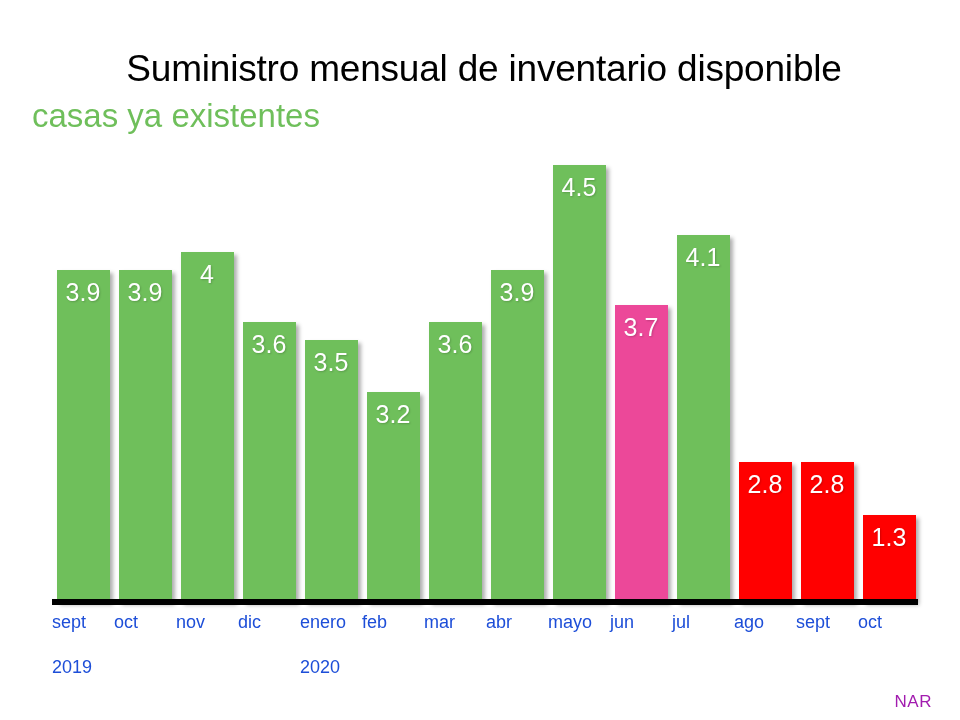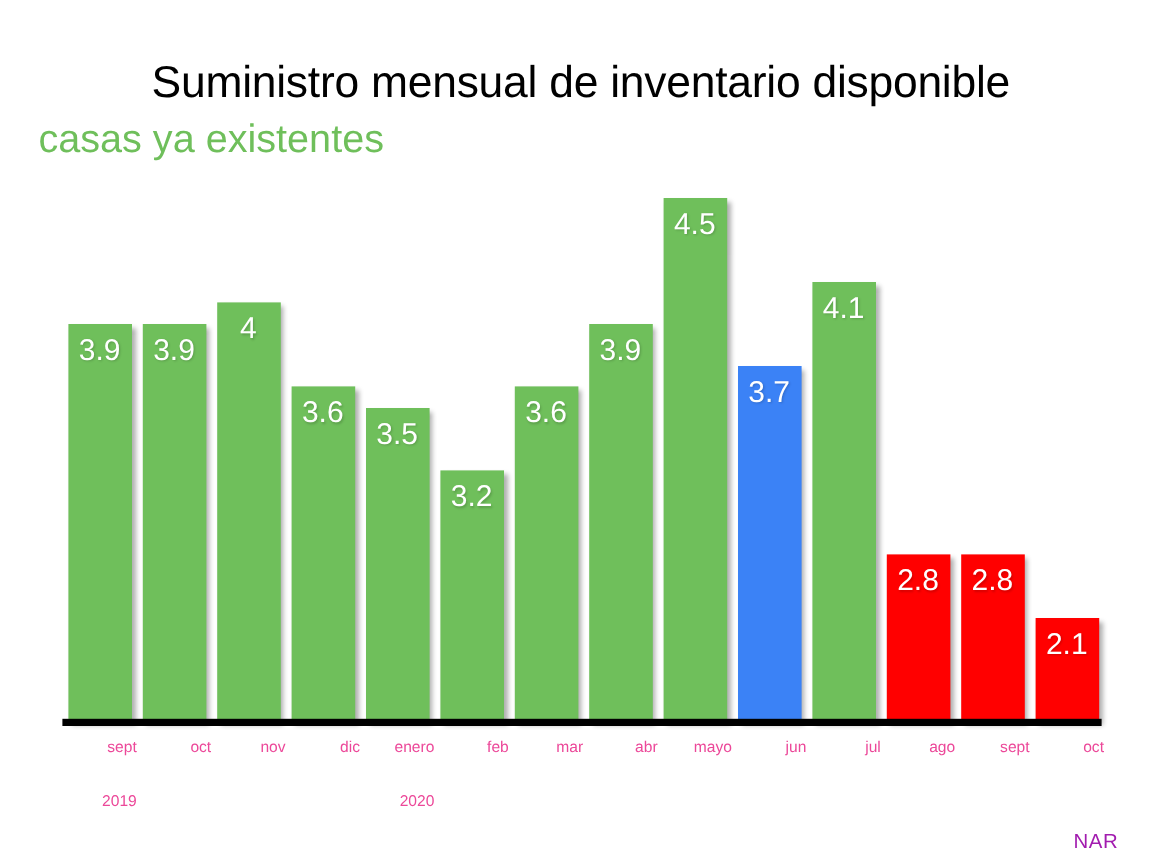--- a/index.html
+++ b/index.html
@@ -116,24 +116,24 @@
     position: absolute;
     left: 52px;
     top: 612px;
     width: 870px;
     display: flex;
     justify-content: flex-start;
   }
   .tick {
     width: 62px;
     flex: 0 0 62px;
-    text-align: right;
-    font-size: 13px;
+    text-align: left;
+    font-size: 18px;
     line-height: 21px;
-    color: #ec4899;
+    color: #1d4ed8;
   }
   .tick .l2 {
     display: block;
     margin-top: 24px;
   }
 
   
   #watermark {
     position: absolute;
     right: 28px;
@@ -194,42 +194,42 @@
           <div class="bar green" style="height: 332.1px; background: rgb(111, 191, 91);">
             <div class="bar-label">3.9</div>
           </div>
         </div>
         <div class="bar-slot">
           <div class="bar green" style="height: 437px; background: rgb(111, 191, 91);">
             <div class="bar-label">4.5</div>
           </div>
         </div>
         <div class="bar-slot">
-          <div class="bar green" style="height: 297.2px; background: #3b82f6;">
+          <div class="bar green" style="height: 297.2px; background: #ec4899;">
             <div class="bar-label">3.7</div>
           </div>
         </div>
         <div class="bar-slot">
           <div class="bar green" style="height: 367.1px; background: rgb(111, 191, 91);">
             <div class="bar-label">4.1</div>
           </div>
         </div>
         <div class="bar-slot">
           <div class="bar red" style="height: 139.9px; background: rgb(255, 0, 0);">
             <div class="bar-label">2.8</div>
           </div>
         </div>
         <div class="bar-slot">
           <div class="bar red" style="height: 139.9px; background: rgb(255, 0, 0);">
             <div class="bar-label">2.8</div>
           </div>
         </div>
         <div class="bar-slot">
           <div class="bar red" style="height: 87.4px; background: rgb(255, 0, 0);">
-            <div class="bar-label">2.1</div>
+            <div class="bar-label">1.3</div>
           </div>
         </div>
       </div>
   </div>
 
   <div id="axis-line" style="background: rgb(0, 0, 0);"></div>
 
   <div id="tick-labels">
       <div class="tick"><span>sept</span><span class="l2">2019</span></div>
       <div class="tick"><span>oct</span></div>

